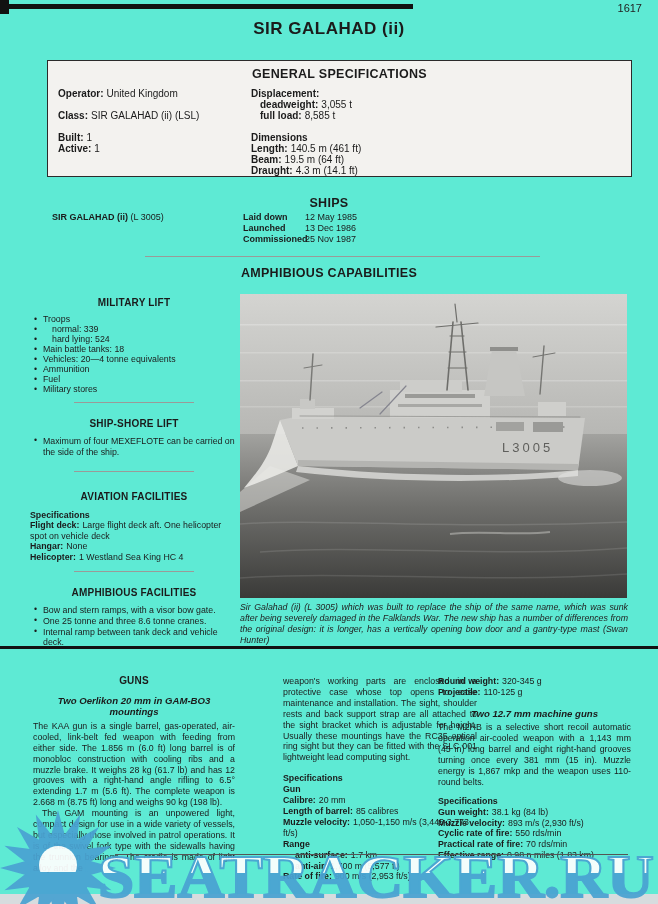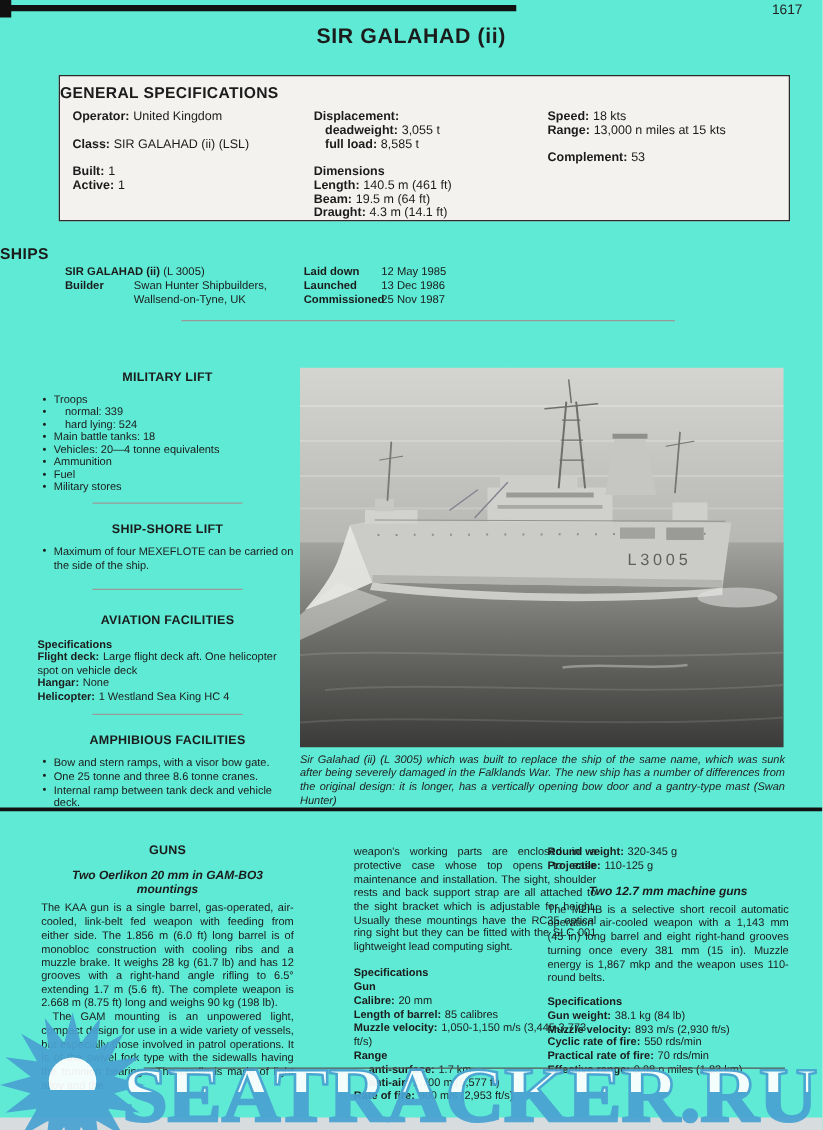--- a/index.html
+++ b/index.html
@@ -5,21 +5,21 @@
   html,body{margin:0;padding:0;background:#e6e6e4;}
   .page{position:relative;width:658px;height:904px;background:#5eead4;
         font-family:"Liberation Sans",sans-serif;color:#1b1b1b;overflow:hidden;}
   .abs{position:absolute;}
   
   .top-bar{left:0;top:4px;width:413px;height:5px;background:#111;}
   .corner-blob{left:0;top:0;width:9px;height:14px;background:#111;}
   .page-number{right:16px;top:2px;font-size:11px;color:#222;}
   .page-title{left:0;top:19px;width:100%;text-align:center;font-size:17px;font-weight:bold;letter-spacing:.5px;}
   
-  .sec-head{font-size:12.5px;font-weight:bold;letter-spacing:.3px;}
+  .sec-head{font-size:12.5px;font-weight:bold;text-align:center;letter-spacing:.3px;}
   .sub-head{font-size:10px;font-weight:bold;text-align:center;letter-spacing:.2px;}
   
   .specs-box{left:47px;top:60px;width:585px;height:117px;border:1.5px solid #2b2b2b;box-sizing:border-box;background:#f3f2ef;}
   .specs-box .sec-head{margin-top:6px;}
   .spec-col{position:absolute;font-size:10px;line-height:11px;}
   .spec-col .gap{height:11px;}
   .line b{margin-right:3px;}
   .ind{padding-left:9px;}
   
   .ships-left{left:52px;top:212px;font-size:9px;line-height:11px;}
@@ -85,52 +85,43 @@
     <div class="spec-col" style="left:203px;top:27px;">
       <div class="line"><b>Displacement:</b></div>
       <div class="line ind"><b>deadweight:</b><span>3,055 t</span></div>
       <div class="line ind"><b>full load:</b><span>8,585 t</span></div>
       <div class="gap"></div>
       <div class="line"><b>Dimensions</b></div>
       <div class="line"><b>Length:</b><span>140.5 m (461 ft)</span></div>
       <div class="line"><b>Beam:</b><span>19.5 m (64 ft)</span></div>
       <div class="line"><b>Draught:</b><span>4.3 m (14.1 ft)</span></div>
     </div>
-    <div class="spec-col" style="left:390px;top:27px;">
-      <div class="line"><b>Speed:</b><span>18 kts</span></div>
-      <div class="line"><b>Range:</b><span>13,000 n miles at 15 kts</span></div>
-      <div class="gap"></div>
-      <div class="line"><b>Complement:</b><span>53</span></div>
-    </div>
   </div>
 
   <div class="abs sec-head" style="left:0;top:196px;width:100%;">SHIPS</div>
   <div class="abs ships-left">
     <div><b>SIR GALAHAD (ii)</b> <span>(L 3005)</span></div>
-    <div class="ships-builder">
-      <b>Builder</b>
-      <span><span>Swan Hunter Shipbuilders,</span><br><span>Wallsend-on-Tyne, UK</span></span>
-    </div>
   </div>
   <div class="abs ships-right">
     <div class="srow">
         <b>Laid down</b>
         <span>12 May 1985</span>
       </div>
     <div class="srow">
         <b>Launched</b>
         <span>13 Dec 1986</span>
       </div>
     <div class="srow">
         <b>Commissioned</b>
         <span>25 Nov 1987</span>
       </div>
   </div>
   <div class="abs thin-hr" style="left:145px;top:256px;width:395px;"></div>
 
+  <div class="abs sec-head" style="left:0;top:266px;width:100%;">AMPHIBIOUS CAPABILITIES</div>
 
   <div class="abs left-col">
     <div class="sub-head mt8">MILITARY LIFT</div>
     <div class="bul">
         <span class="dot">•</span>
         <span class="btxt">Troops</span>
       </div>
     <div class="bul">
         <span class="dot">•</span>
         <span class="btxt ind2">normal: 339</span>

